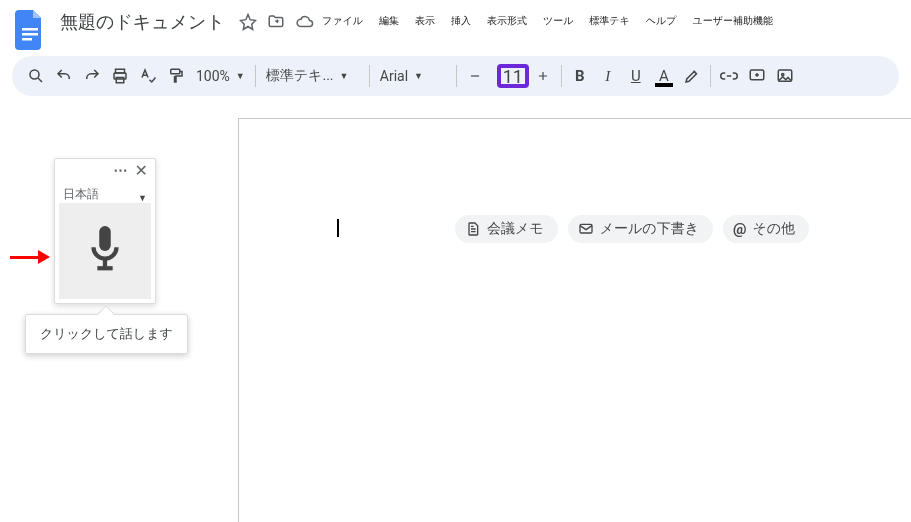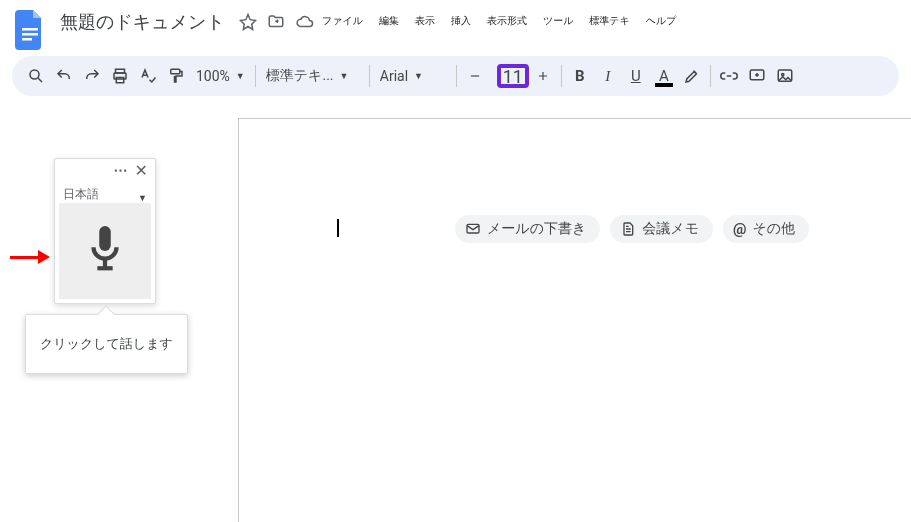--- a/index.html
+++ b/index.html
@@ -197,21 +197,21 @@
     justify-content: center;
     cursor: pointer;
   }
   .voice-tooltip {
     position: absolute;
     top: 314px;
     left: 25px;
     background: #fff;
     border: 1px solid #dadce0;
     box-shadow: 0 2px 6px rgba(0,0,0,0.2);
-    padding: 20px 14px;
+    padding: 10px 14px;
     font-size: 13px;
     color: #3c4043;
     border-radius: 2px;
   }
   .voice-tooltip::before {
     content: "";
     position: absolute;
     top: -7px;
     left: 50%;
     transform: translateX(-50%) rotate(45deg);
@@ -275,20 +275,21 @@
     </div>
     <div class="menubar">
       <div class="menu-item">ファイル</div>
       <div class="menu-item">編集</div>
       <div class="menu-item">表示</div>
       <div class="menu-item">挿入</div>
       <div class="menu-item">表示形式</div>
       <div class="menu-item">ツール</div>
       <div class="menu-item">標準テキ</div>
       <div class="menu-item">ヘルプ</div>
+      <div class="menu-item">ユーザー補助機能</div>
     </div>
   </div>
 </div>
 
 <div class="toolbar">
   <div class="tb-btn">
     <svg width="18" height="18" viewBox="0 0 24 24" fill="none" stroke="#444746" stroke-width="2">
         <circle cx="10" cy="10" r="6"></circle>
         <path d="M20 20l-5-5"></path>
       </svg>
@@ -387,33 +388,33 @@
         <rect x="3" y="4" width="18" height="15" rx="2"></rect>
         <circle cx="9" cy="10" r="1.5"></circle>
         <path d="M4 18l5-5 4 4 3-3 4 4"></path>
       </svg>
   </div>
 </div>
 
 <div class="canvas-area">
   <div class="cursor-line"></div>
   <div class="chips">
+    <div class="chip">
+      <svg width="16" height="16" viewBox="0 0 24 24" fill="none" stroke="#444746" stroke-width="2">
+          <path d="M7 3h8l4 4v13a1 1 0 01-1 1H7a1 1 0 01-1-1V4a1 1 0 011-1z"></path>
+          <path d="M9 12h7M9 16h7M9 8h4"></path>
+        </svg>
+      <span>会議メモ</span>
+    </div>
     <div class="chip">
       <svg width="16" height="16" viewBox="0 0 24 24" fill="none" stroke="#444746" stroke-width="2">
           <rect x="3" y="5" width="18" height="13" rx="2"></rect>
           <path d="M3 7l9 6 9-6"></path>
         </svg>
       <span>メールの下書き</span>
-    </div>
-    <div class="chip">
-      <svg width="16" height="16" viewBox="0 0 24 24" fill="none" stroke="#444746" stroke-width="2">
-          <path d="M7 3h8l4 4v13a1 1 0 01-1 1H7a1 1 0 01-1-1V4a1 1 0 011-1z"></path>
-          <path d="M9 12h7M9 16h7M9 8h4"></path>
-        </svg>
-      <span>会議メモ</span>
     </div>
     <div class="chip">
       <span class="at">@</span>
       <span>その他</span>
     </div>
   </div>
 </div>
 
 <div class="voice-widget">
   <div class="vw-top">

